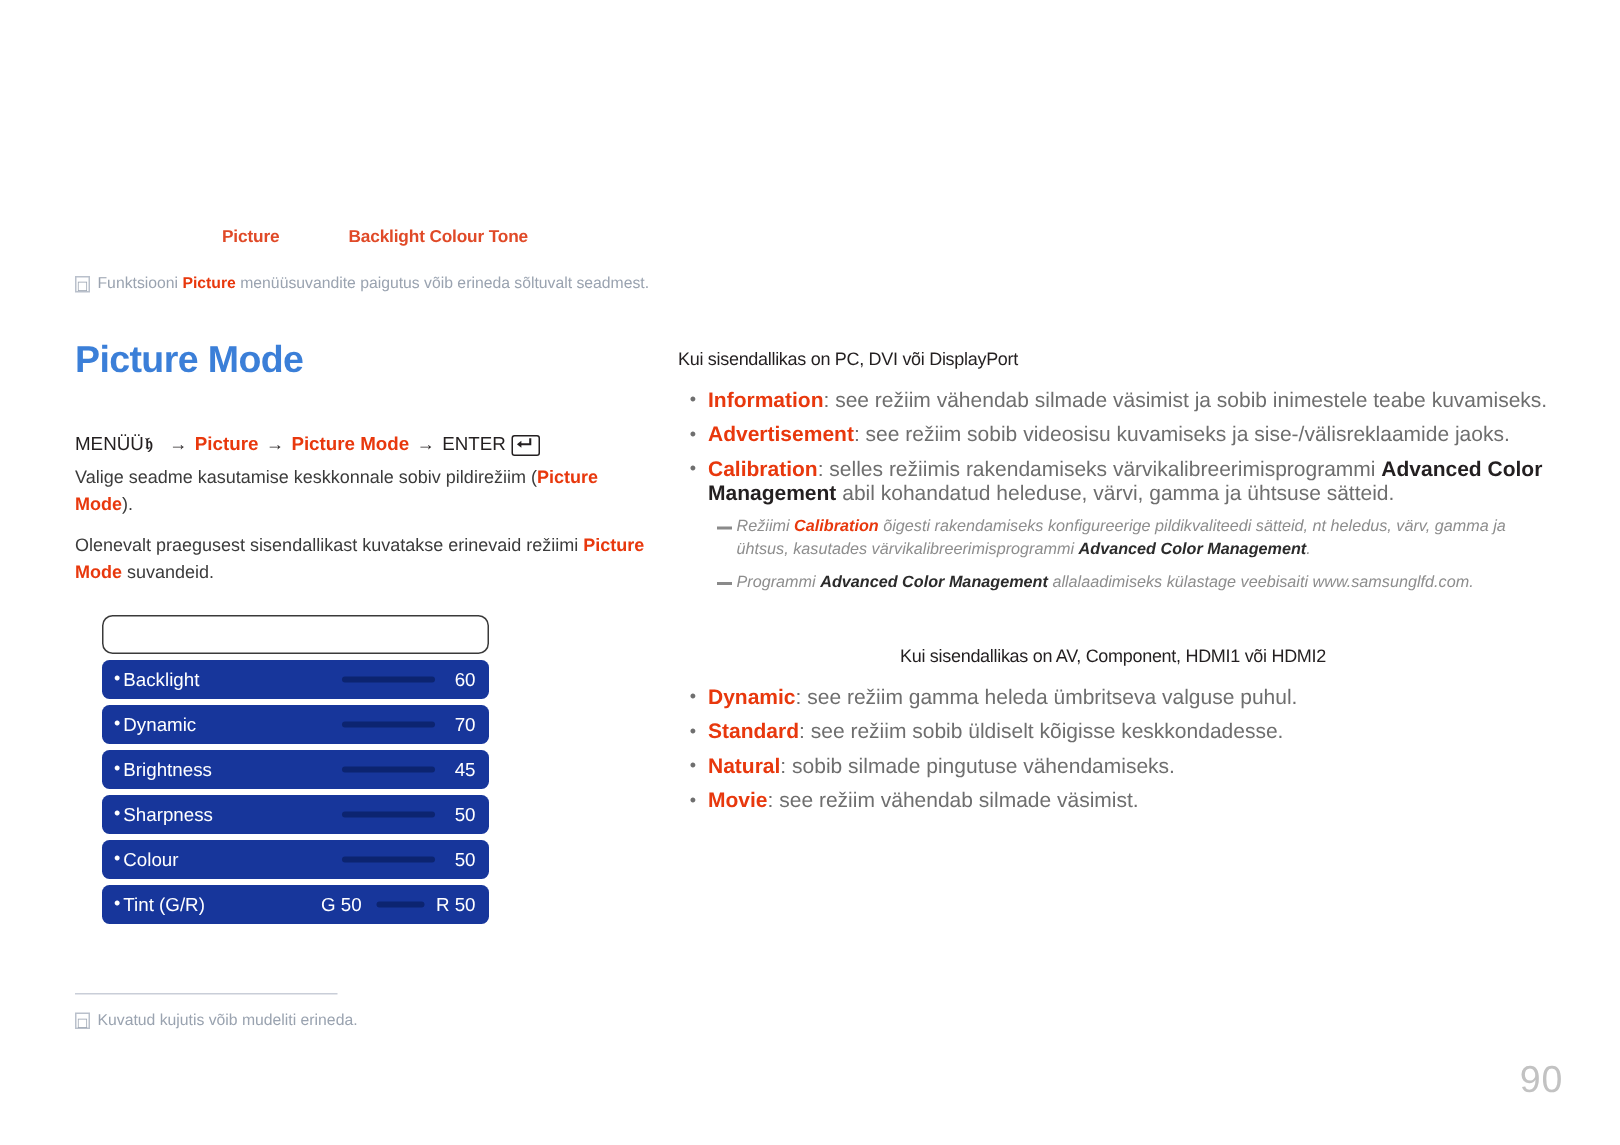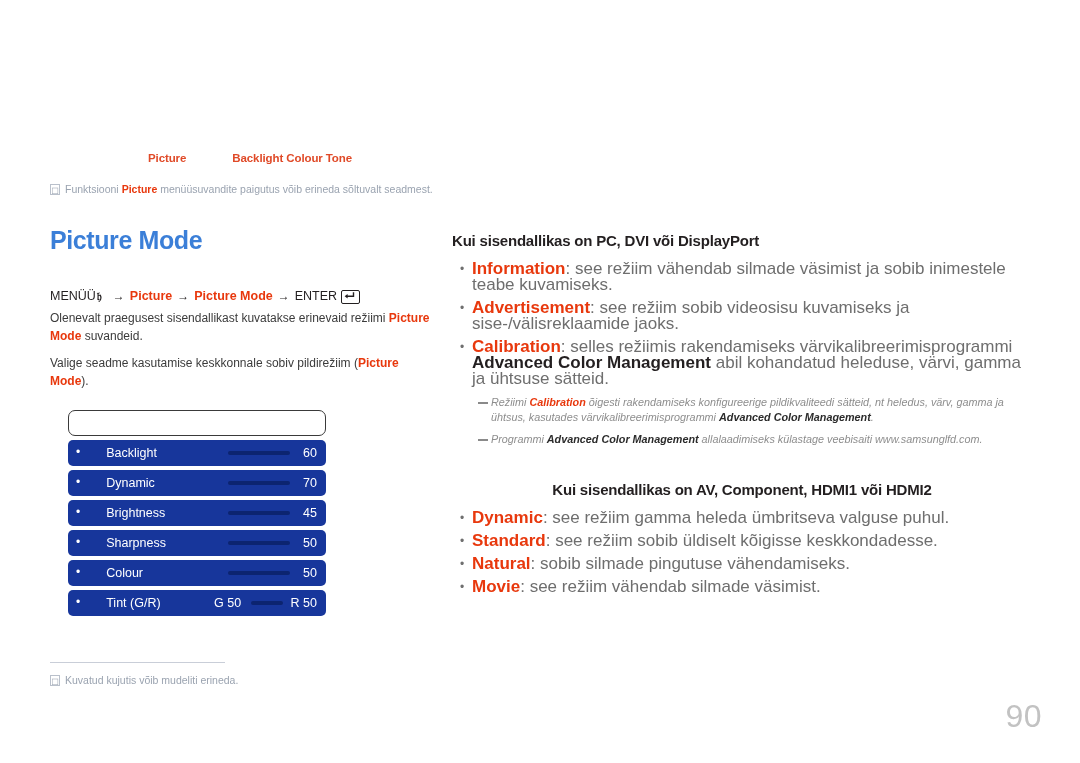--- a/index.html
+++ b/index.html
@@ -146,21 +146,21 @@
     padding: 0 9px 0 8px;
     position: relative;
   }
   .osd-item .bullet {
     font-size: 12px;
     margin-right: 2px;
     line-height: 1;
     position: relative;
     top: -1px;
   }
-  .osd-item .lbl { white-space: nowrap; margin-left: 24px; }
+  .osd-item .lbl { white-space: nowrap; }
   .osd-item .spacer { flex: 1 1 auto; }
   .osd-bar {
     width: 62px;
     height: 4px;
     background: #0c2470;
     border-radius: 2px;
     margin-right: 10px;
   }
   .osd-val {
     font-size: 12.5px;
@@ -192,22 +192,22 @@
   }
 
   
   .right-col {
     position: absolute;
     left: 452px;
     top: 232px;
     width: 580px;
   }
   h2.sec-title {
-    font-size: 15px;
-    font-weight: bold;
+    font-size: 12px;
+    font-weight: normal;
     color: #231f20;
     margin: 0 0 12px 0;
     letter-spacing: -0.2px;
   }
   h2.sec-title.second { margin-top: 33px; text-align: center; }
 
   ul.bullets {
     list-style: none;
     margin: 0;
     padding: 0;
@@ -219,21 +219,21 @@
   }
   ul.bullets > li .dot {
     color: #6f6f6f;
     font-size: 12px;
     line-height: 16px;
     width: 20px;
     flex: 0 0 20px;
     text-align: center;
   }
   ul.bullets > li .txt {
-    font-size: 17px;
+    font-size: 14px;
     line-height: 16px;
     color: #6e6e6e;
     flex: 1 1 auto;
   }
   .txt .term { color: #e8380d; font-weight: bold; }
   .txt .strong { color: #231f20; font-weight: bold; }
 
   .subnotes { margin: 8px 0 0 26px; }
   .subnote {
     display: flex;
@@ -262,21 +262,21 @@
     flex: 1 1 auto;
   }
   .stxt .term { color: #e8380d; font-weight: bold; }
   .stxt .strong { color: #2b2b2b; font-weight: bold; }
 
   
   .page-num {
     position: absolute;
     right: 38px;
     bottom: 28px;
-    font-size: 32px;
+    font-size: 25px;
     color: #c2c2c2;
     font-weight: normal;
     letter-spacing: 0.5px;
   }
 </style>
 </head>
 <body>
 
 <div class="top-strip">
   <div class="crumb-row">
@@ -302,22 +302,22 @@
     <span class="arrow">→</span>
     <span>ENTER</span>
     <span class="enter-key">
       <svg width="15" height="10" viewBox="0 0 15 10" aria-hidden="true">
         <path d="M11.5 1.2 V5.2 H4.2" stroke="#231f20" stroke-width="1.4" fill="none"></path>
         <path d="M5.6 2.9 L2.6 5.2 L5.6 7.5 Z" fill="#231f20"></path>
       </svg>
     </span>
   </div>
 
+  <p class="body-p"><span>Valige seadme kasutamise keskkonnale sobiv pildirežiim (</span><span class="red">Picture Mode</span><span>).</span></p>
   <p class="body-p"><span>Olenevalt praegusest sisendallikast kuvatakse erinevaid režiimi </span><span class="red">Picture Mode</span><span> suvandeid.</span></p>
-  <p class="body-p"><span>Valige seadme kasutamise keskkonnale sobiv pildirežiim (</span><span class="red">Picture Mode</span><span>).</span></p>
 </div>
 
 <div class="osd">
   <div class="osd-titlebox"></div>
 
   <div class="osd-item">
     <span class="bullet">•</span>
     <span class="lbl">Backlight</span>
     <span class="spacer"></span>
     <span class="osd-bar"></span>

